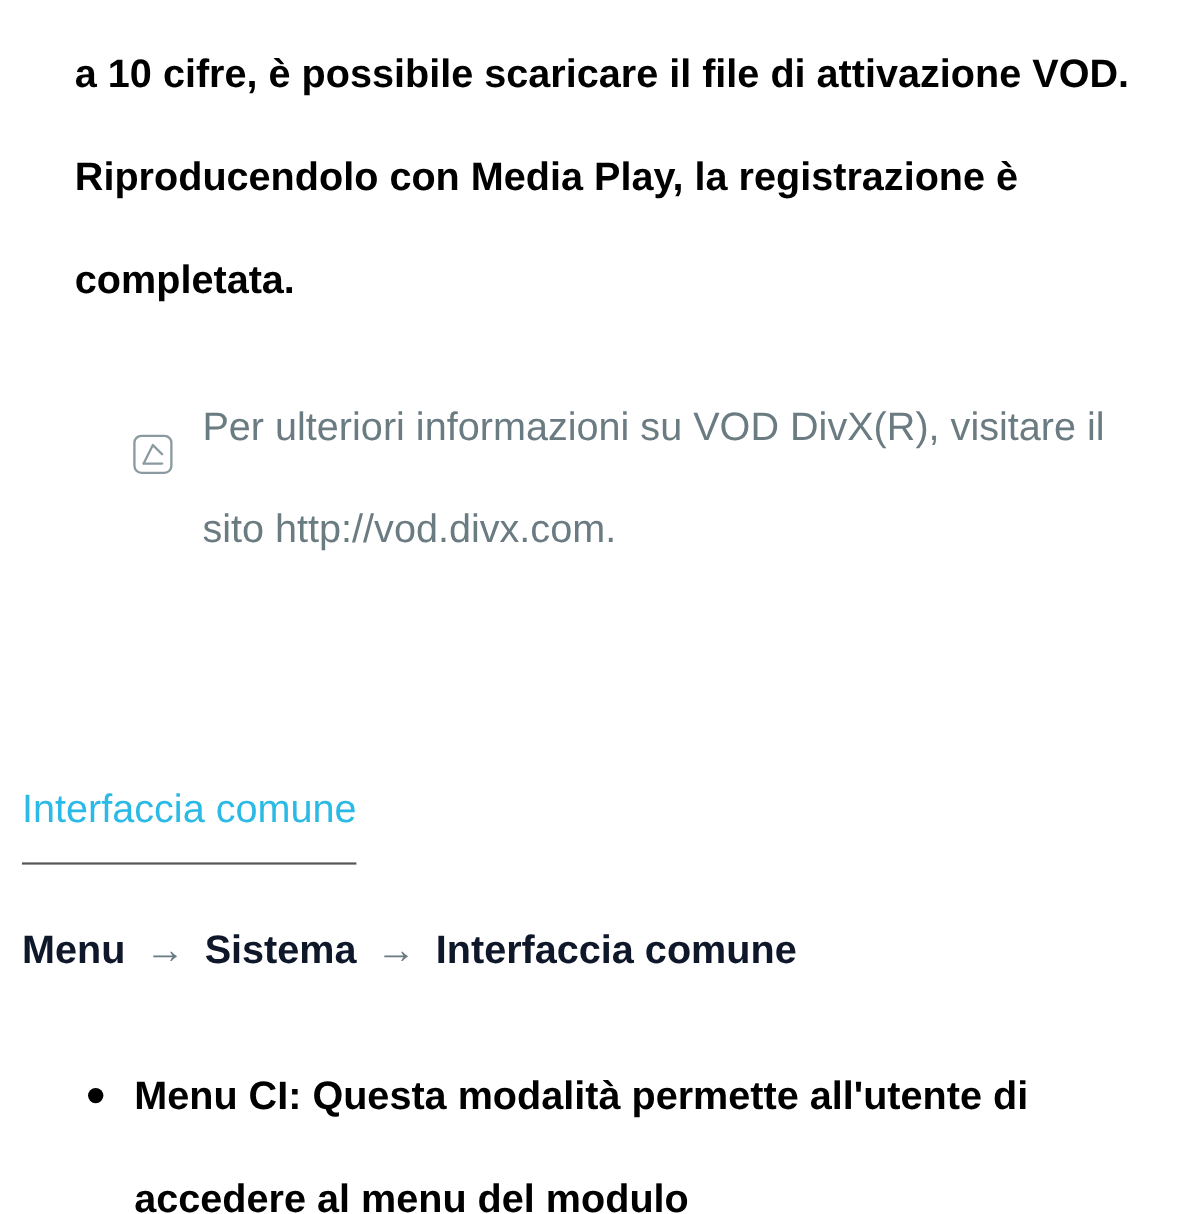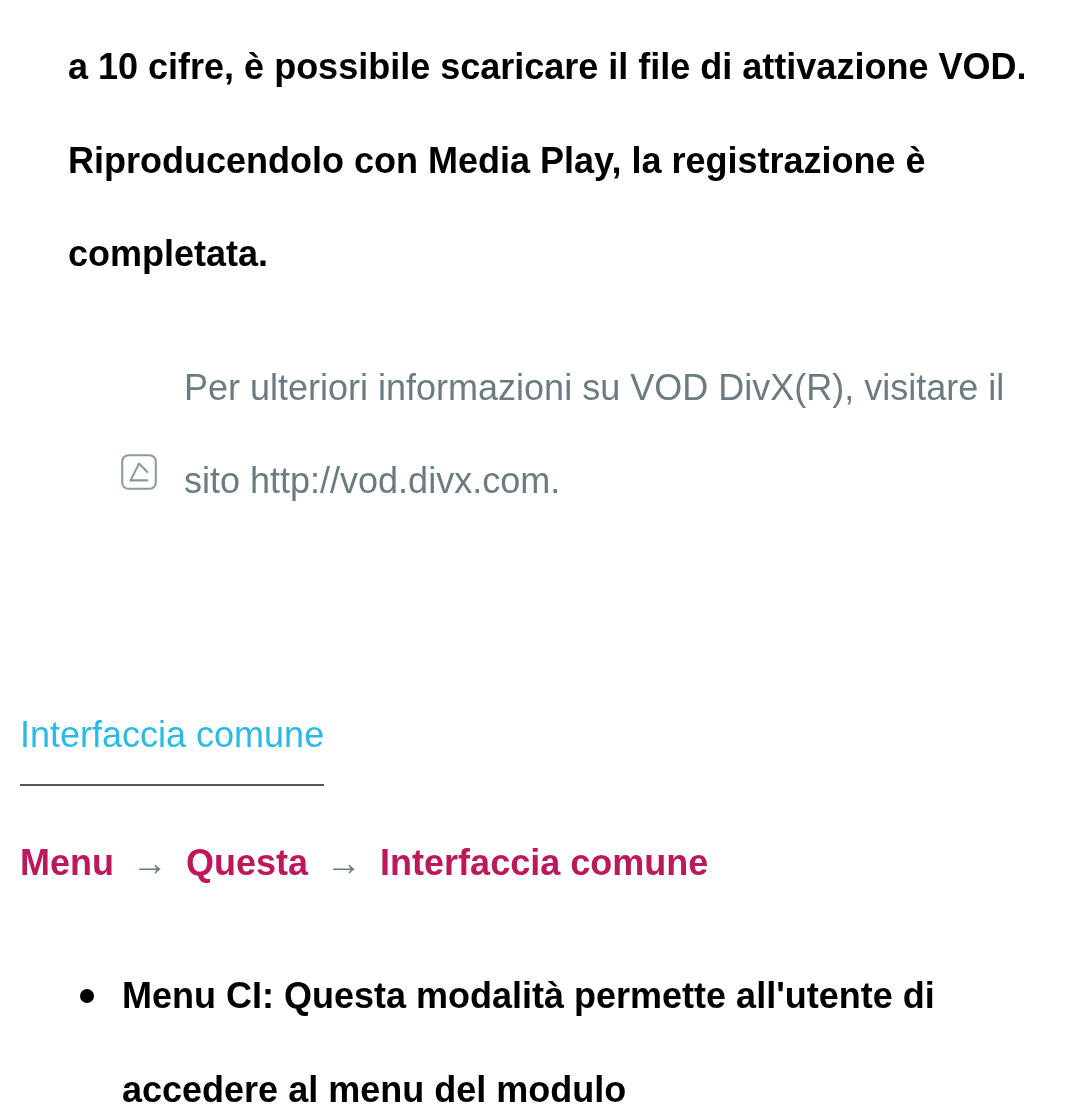--- a/index.html
+++ b/index.html
@@ -19,21 +19,21 @@
     .content-block {
       margin-left: 48px;
       margin-right: 20px;
       font-weight: 600;
     }
     .note-block {
       display: flex;
       margin-left: 98px;
       margin-right: 40px;
       margin-top: 40px;
-      align-items: flex-end;
+      align-items: flex-start;
     }
     .note-icon {
       flex-shrink: 0;
       margin-right: 24px;
       margin-top: 34px;
     }
     .note-icon svg {
       width: 42px;
       height: 42px;
     }
@@ -49,21 +49,21 @@
       display: inline-block;
       margin-top: 160px;
       padding-bottom: 2px;
       margin-bottom: 30px;
     }
     .breadcrumb {
       font-weight: 600;
       margin-bottom: 40px;
     }
     .breadcrumb .crumb {
-      color: #be185d;
+      color: #0f172a;
     }
     .breadcrumb .arrow {
       color: #6a7b82;
       margin: 0 8px;
     }
     .bullet-item {
       display: flex;
       margin-left: 60px;
       margin-right: 20px;
       font-weight: 600;
@@ -99,21 +99,21 @@
   <span class="note-text">Per ulteriori informazioni su VOD DivX(R), visitare il sito http://vod.divx.com.</span>
 </div>
 
 <div>
   <span class="section-title">Interfaccia comune</span>
 </div>
 
 <div class="breadcrumb">
   <span class="crumb">Menu</span>
   <span class="arrow">→</span>
-  <span class="crumb">Questa</span>
+  <span class="crumb">Sistema</span>
   <span class="arrow">→</span>
   <span class="crumb">Interfaccia comune</span>
 </div>
 
 <div class="bullet-item">
   <span class="bullet-dot"></span>
   <span class="bullet-text">Menu CI: Questa modalità permette all'utente di accedere al menu del modulo</span>
 </div>
 
 </body></html>

